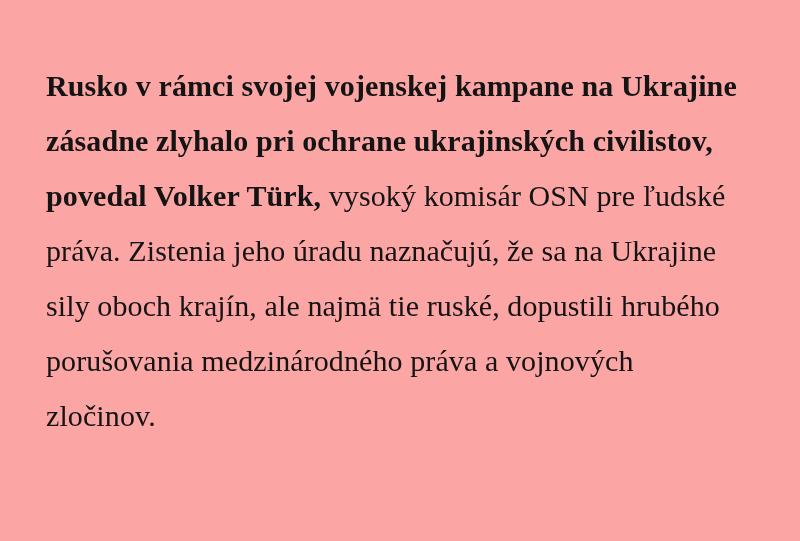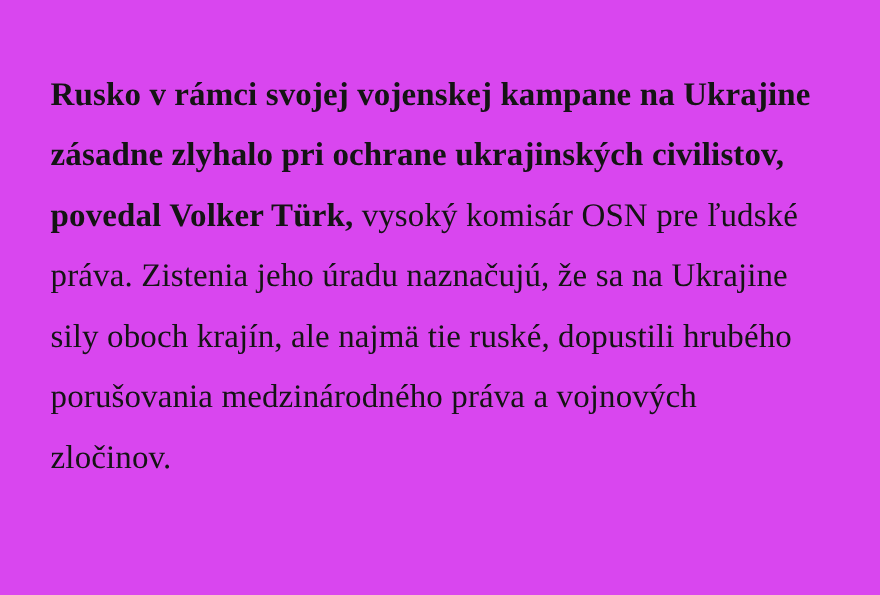--- a/index.html
+++ b/index.html
@@ -9,21 +9,21 @@
   body {
     width: 800px;
     height: 541px;
     background: #f7f7f7;
     font-family: "Liberation Serif", serif;
     overflow: hidden;
   }
   .page {
     width: 800px;
     height: 541px;
-    background: #d946ef;
+    background: #fca5a5;
     box-sizing: border-box;
     padding: 28px 60px 0 46px;
   }
   .quote-block {
     font-size: 30px;
     line-height: 55px;
     color: #141414;
     letter-spacing: 0.1px;
     text-align: left;
   }

